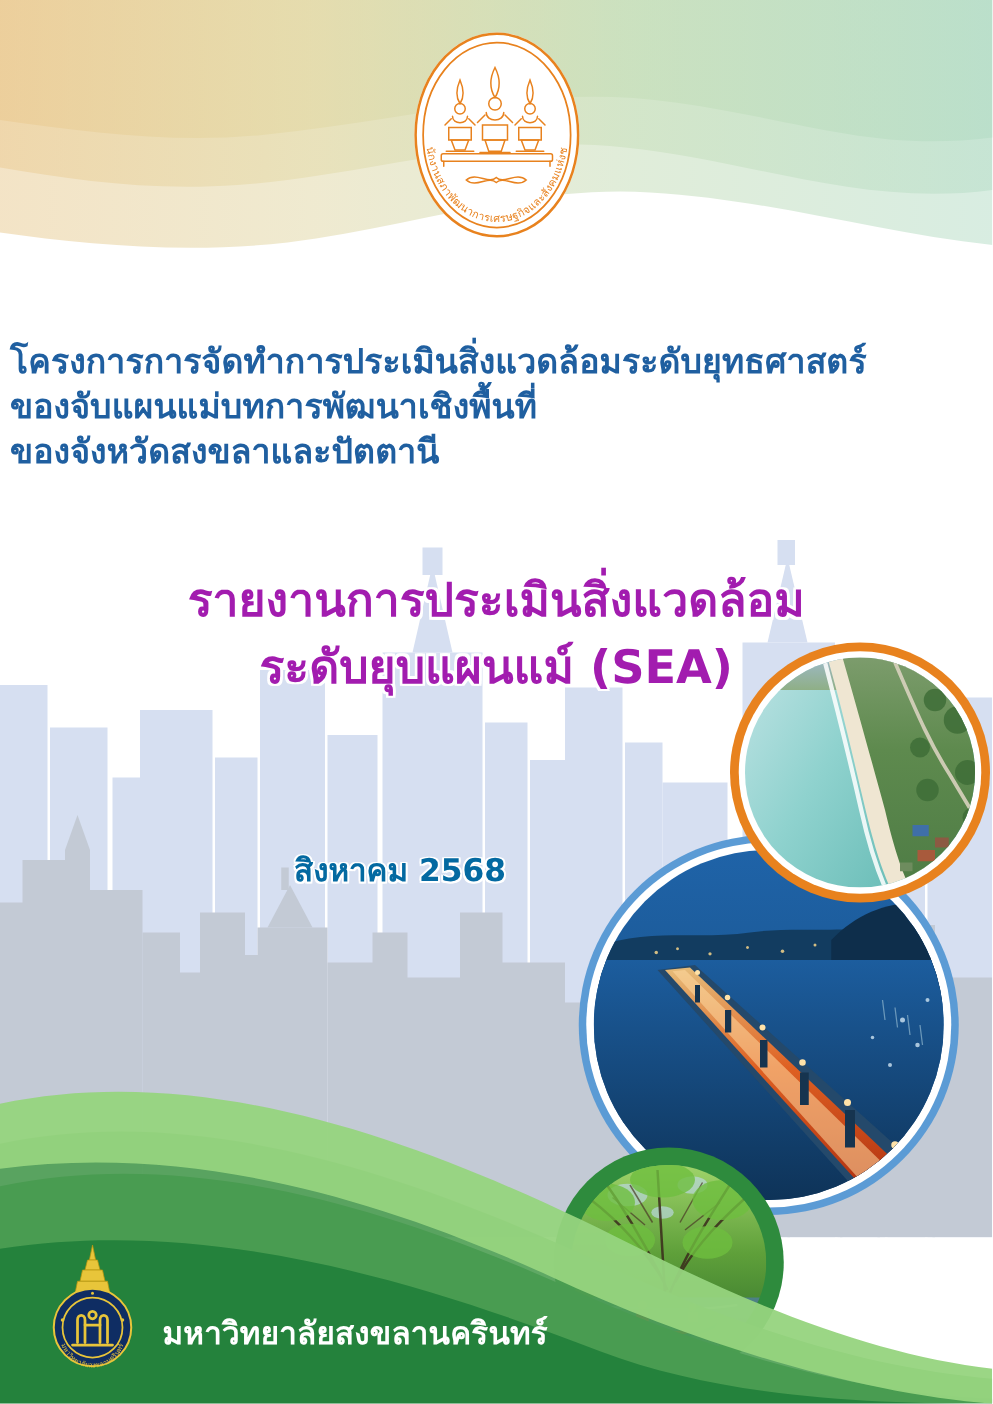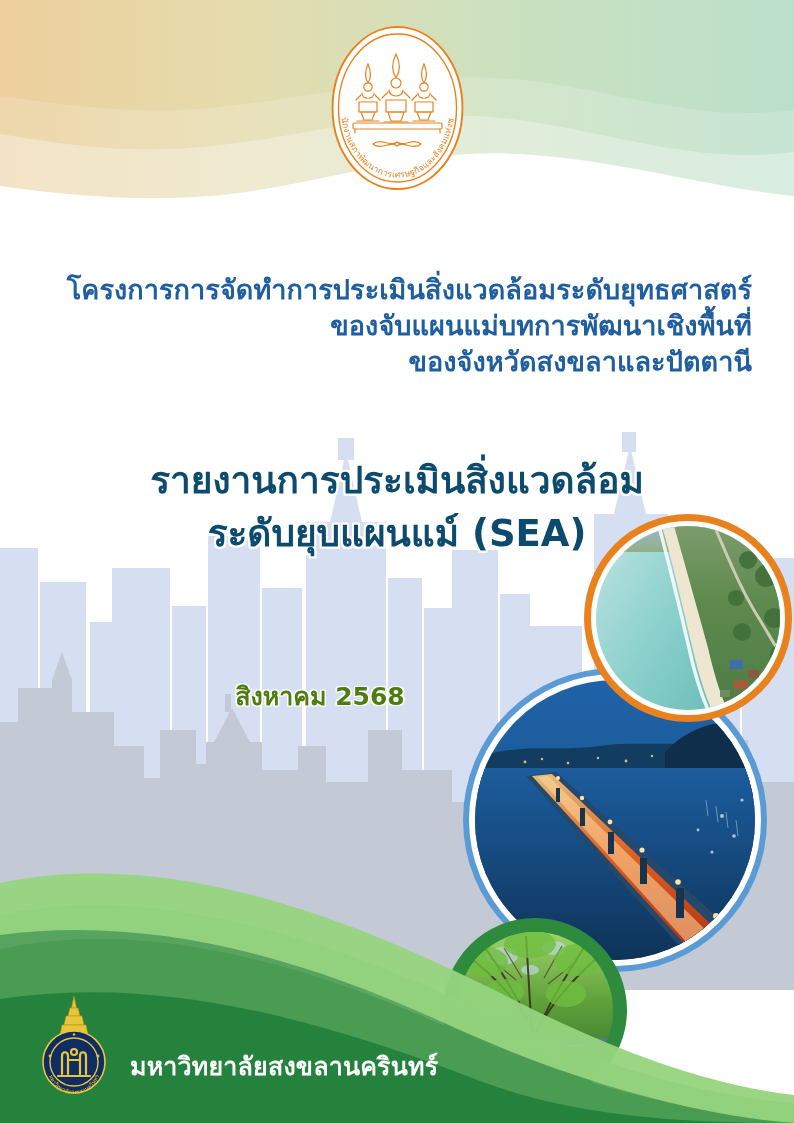--- a/index.html
+++ b/index.html
@@ -14,44 +14,44 @@
 
   
   .nesdc{position:absolute;left:329px;top:24px;width:137px;height:168px;}
   .nesdc svg{display:block;}
 
   
   .skyline{position:absolute;left:0;top:430px;width:794px;height:560px;overflow:hidden;}
   .skyline svg{display:block;}
 
   
-  .titles{position:absolute;left:0;top:272px;width:760px;text-align:right;}
+  .titles{position:absolute;left:0;top:272px;width:760px;text-align:left;}
   .t-sub{
     font-size:27px;font-weight:bold;color:#1F5FA0;line-height:1.33;
     letter-spacing:.1px;
     text-shadow:
       -1.6px -1.6px 0 #fff, 1.6px -1.6px 0 #fff,
       -1.6px  1.6px 0 #fff, 1.6px  1.6px 0 #fff,
       -1.6px 0 0 #fff, 1.6px 0 0 #fff, 0 -1.6px 0 #fff, 0 1.6px 0 #fff;
   }
   .t-sub div{margin:0;padding:0 8px;}
 
   .maintitle{position:absolute;left:0;top:455px;width:794px;text-align:center;}
   .t-main{
-    font-size:37px;font-weight:bold;color:#0c4a6e;line-height:1.42;
+    font-size:37px;font-weight:bold;color:#a21caf;line-height:1.42;
     text-shadow:
       -2px -2px 0 #fff, 2px -2px 0 #fff,
       -2px  2px 0 #fff, 2px  2px 0 #fff,
       -2px 0 0 #fff, 2px 0 0 #fff, 0 -2px 0 #fff, 0 2px 0 #fff;
   }
   .t-main div{padding:0 6px;}
 
   .dateline{position:absolute;left:0;top:676px;width:640px;text-align:center;}
   .t-date{
-    font-size:25px;font-weight:bold;color:#4d7c0f;
+    font-size:25px;font-weight:bold;color:#0369a1;
     text-shadow:
       -1.4px -1.4px 0 #fff, 1.4px -1.4px 0 #fff,
       -1.4px  1.4px 0 #fff, 1.4px  1.4px 0 #fff,
       -1.4px 0 0 #fff, 1.4px 0 0 #fff, 0 -1.4px 0 #fff, 0 1.4px 0 #fff;
   }
 
   
   .photos{position:absolute;left:430px;top:500px;width:364px;height:620px;}
   .photos svg{display:block;}
 

